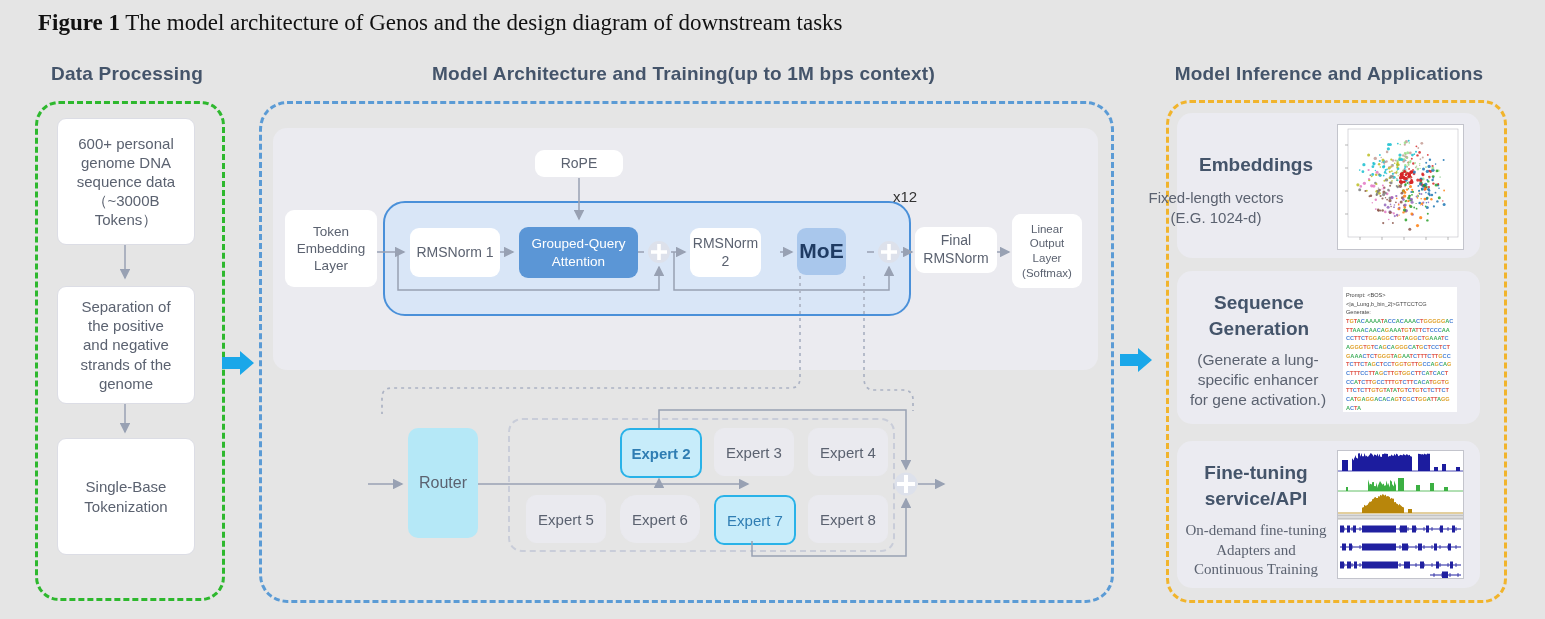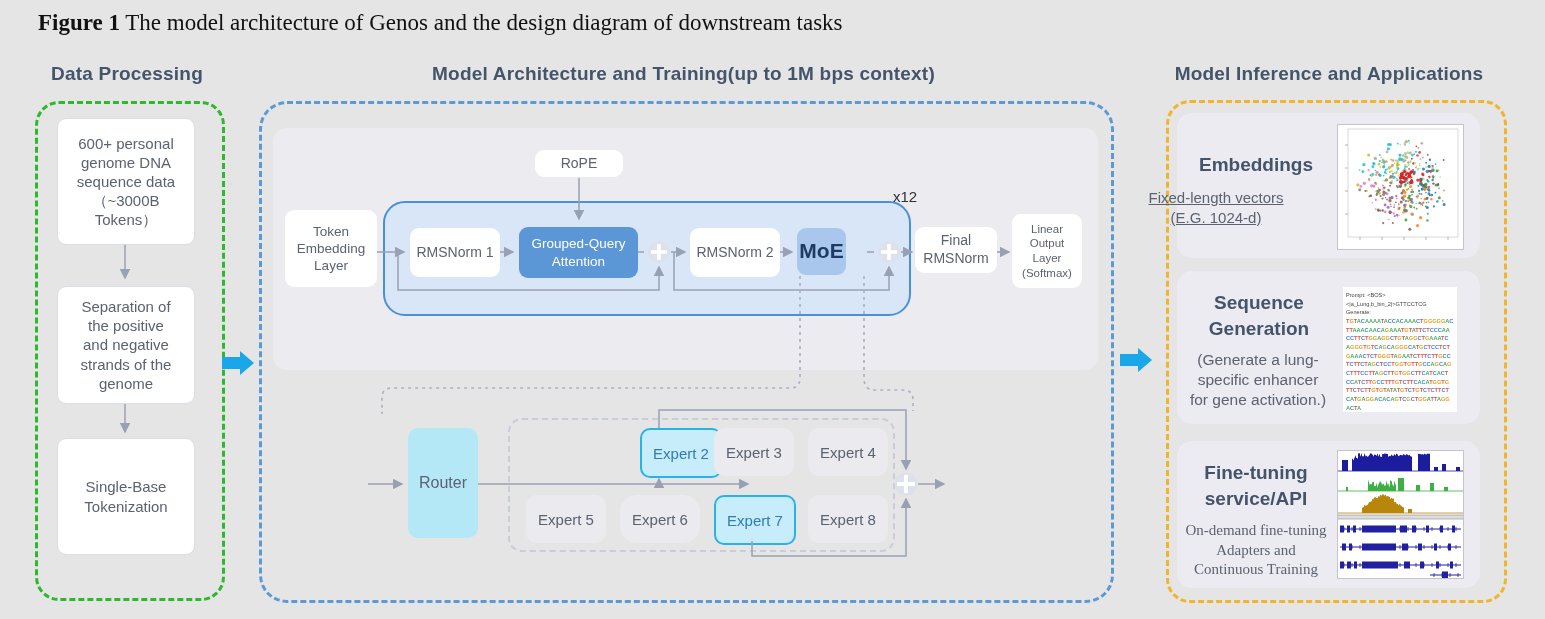--- a/index.html
+++ b/index.html
@@ -68,43 +68,43 @@
 
   <div class="abs graypanel" style="left:273px;top:128px;width:825px;height:242px;"></div>
   <div class="abs wbox" style="left:535px;top:150px;width:88px;height:27px;font-size:14px;border:none;">RoPE</div>
   <div class="abs wbox" style="left:285px;top:210px;width:92px;height:77px;font-size:13.5px;border:none;">Token
 Embedding
 Layer</div>
   <div class="abs layerblock" style="left:383px;top:201px;width:524px;height:111px;"></div>
   <div class="abs wbox" style="left:410px;top:228px;width:90px;height:49px;font-size:14px;border:none;">RMSNorm 1</div>
   <div class="abs wbox gqa" style="left:519px;top:227px;width:119px;height:51px;font-size:13.5px;">Grouped-Query
 Attention</div>
-  <div class="abs wbox" style="left:690px;top:228px;width:90px;height:49px;font-size:14px;border:none;">RMSNorm 2</div>
+  <div class="abs wbox" style="left:690px;top:228px;width:71px;height:49px;font-size:14px;border:none;">RMSNorm 2</div>
   <div class="abs wbox moe" style="left:797px;top:228px;width:49px;height:47px;">MoE</div>
   <div class="abs x12" style="left:893px;top:188px;">x12</div>
   <div class="abs wbox" style="left:915px;top:227px;width:82px;height:46px;font-size:14px;border:none;">Final
 RMSNorm</div>
   <div class="abs wbox" style="left:1012px;top:214px;width:70px;height:74px;font-size:11.5px;border:none;">Linear
 Output
 Layer
 (Softmax)</div>
 
   <div class="abs experts-container" style="left:508px;top:418px;width:383px;height:130px;"></div>
   <div class="abs wbox router" style="left:408px;top:428px;width:70px;height:110px;">Router</div>
-  <div class="abs expert selected" style="left:640px;top:428px;width:78px;height:46px;">Expert 2</div>
+  <div class="abs expert selected" style="left:620px;top:428px;width:78px;height:46px;font-weight:bold;">Expert 2</div>
   <div class="abs expert" style="left:714px;top:428px;width:78px;height:46px;">Expert 3</div>
   <div class="abs expert" style="left:808px;top:428px;width:78px;height:46px;">Expert 4</div>
   <div class="abs expert" style="left:526px;top:495px;width:78px;height:46px;">Expert 5</div>
   <div class="abs expert" style="left:620px;top:495px;width:78px;height:46px;border-radius:16px;">Expert 6</div>
   <div class="abs expert selected" style="left:714px;top:495px;width:78px;height:46px;">Expert 7</div>
   <div class="abs expert" style="left:808px;top:495px;width:78px;height:46px;">Expert 8</div>
 
   <div class="abs panel" style="left:1177px;top:113px;width:303px;height:145px;"></div>
   <div class="abs ptitle" style="left:1180px;top:152px;width:152px;">Embeddings</div>
-  <div class="abs pbody pre" style="left:1140px;top:188px;width:152px;text-decoration:underline;">Fixed-length vectors
+  <div class="abs pbody pre" style="left:1140px;top:188px;width:152px;">Fixed-length vectors
 (E.G. 1024-d)</div>
   <div class="abs imgframe" style="left:1337px;top:124px;width:125px;height:124px;">
       <svg id="scatter-svg" width="125" height="124">
         <rect x="10" y="4" width="110" height="108" fill="#fff" stroke="#bfbfc7" stroke-width="0.6"></rect>
         <line x1="7" y1="20" x2="10" y2="20" stroke="#888" stroke-width="0.6"></line>
         <line x1="7" y1="43" x2="10" y2="43" stroke="#888" stroke-width="0.6"></line>
         <line x1="7" y1="66" x2="10" y2="66" stroke="#888" stroke-width="0.6"></line>
         <line x1="7" y1="89" x2="10" y2="89" stroke="#888" stroke-width="0.6"></line>
         <line x1="22" y1="112" x2="22" y2="115" stroke="#888" stroke-width="0.6"></line>
         <line x1="44" y1="112" x2="44" y2="115" stroke="#888" stroke-width="0.6"></line>

